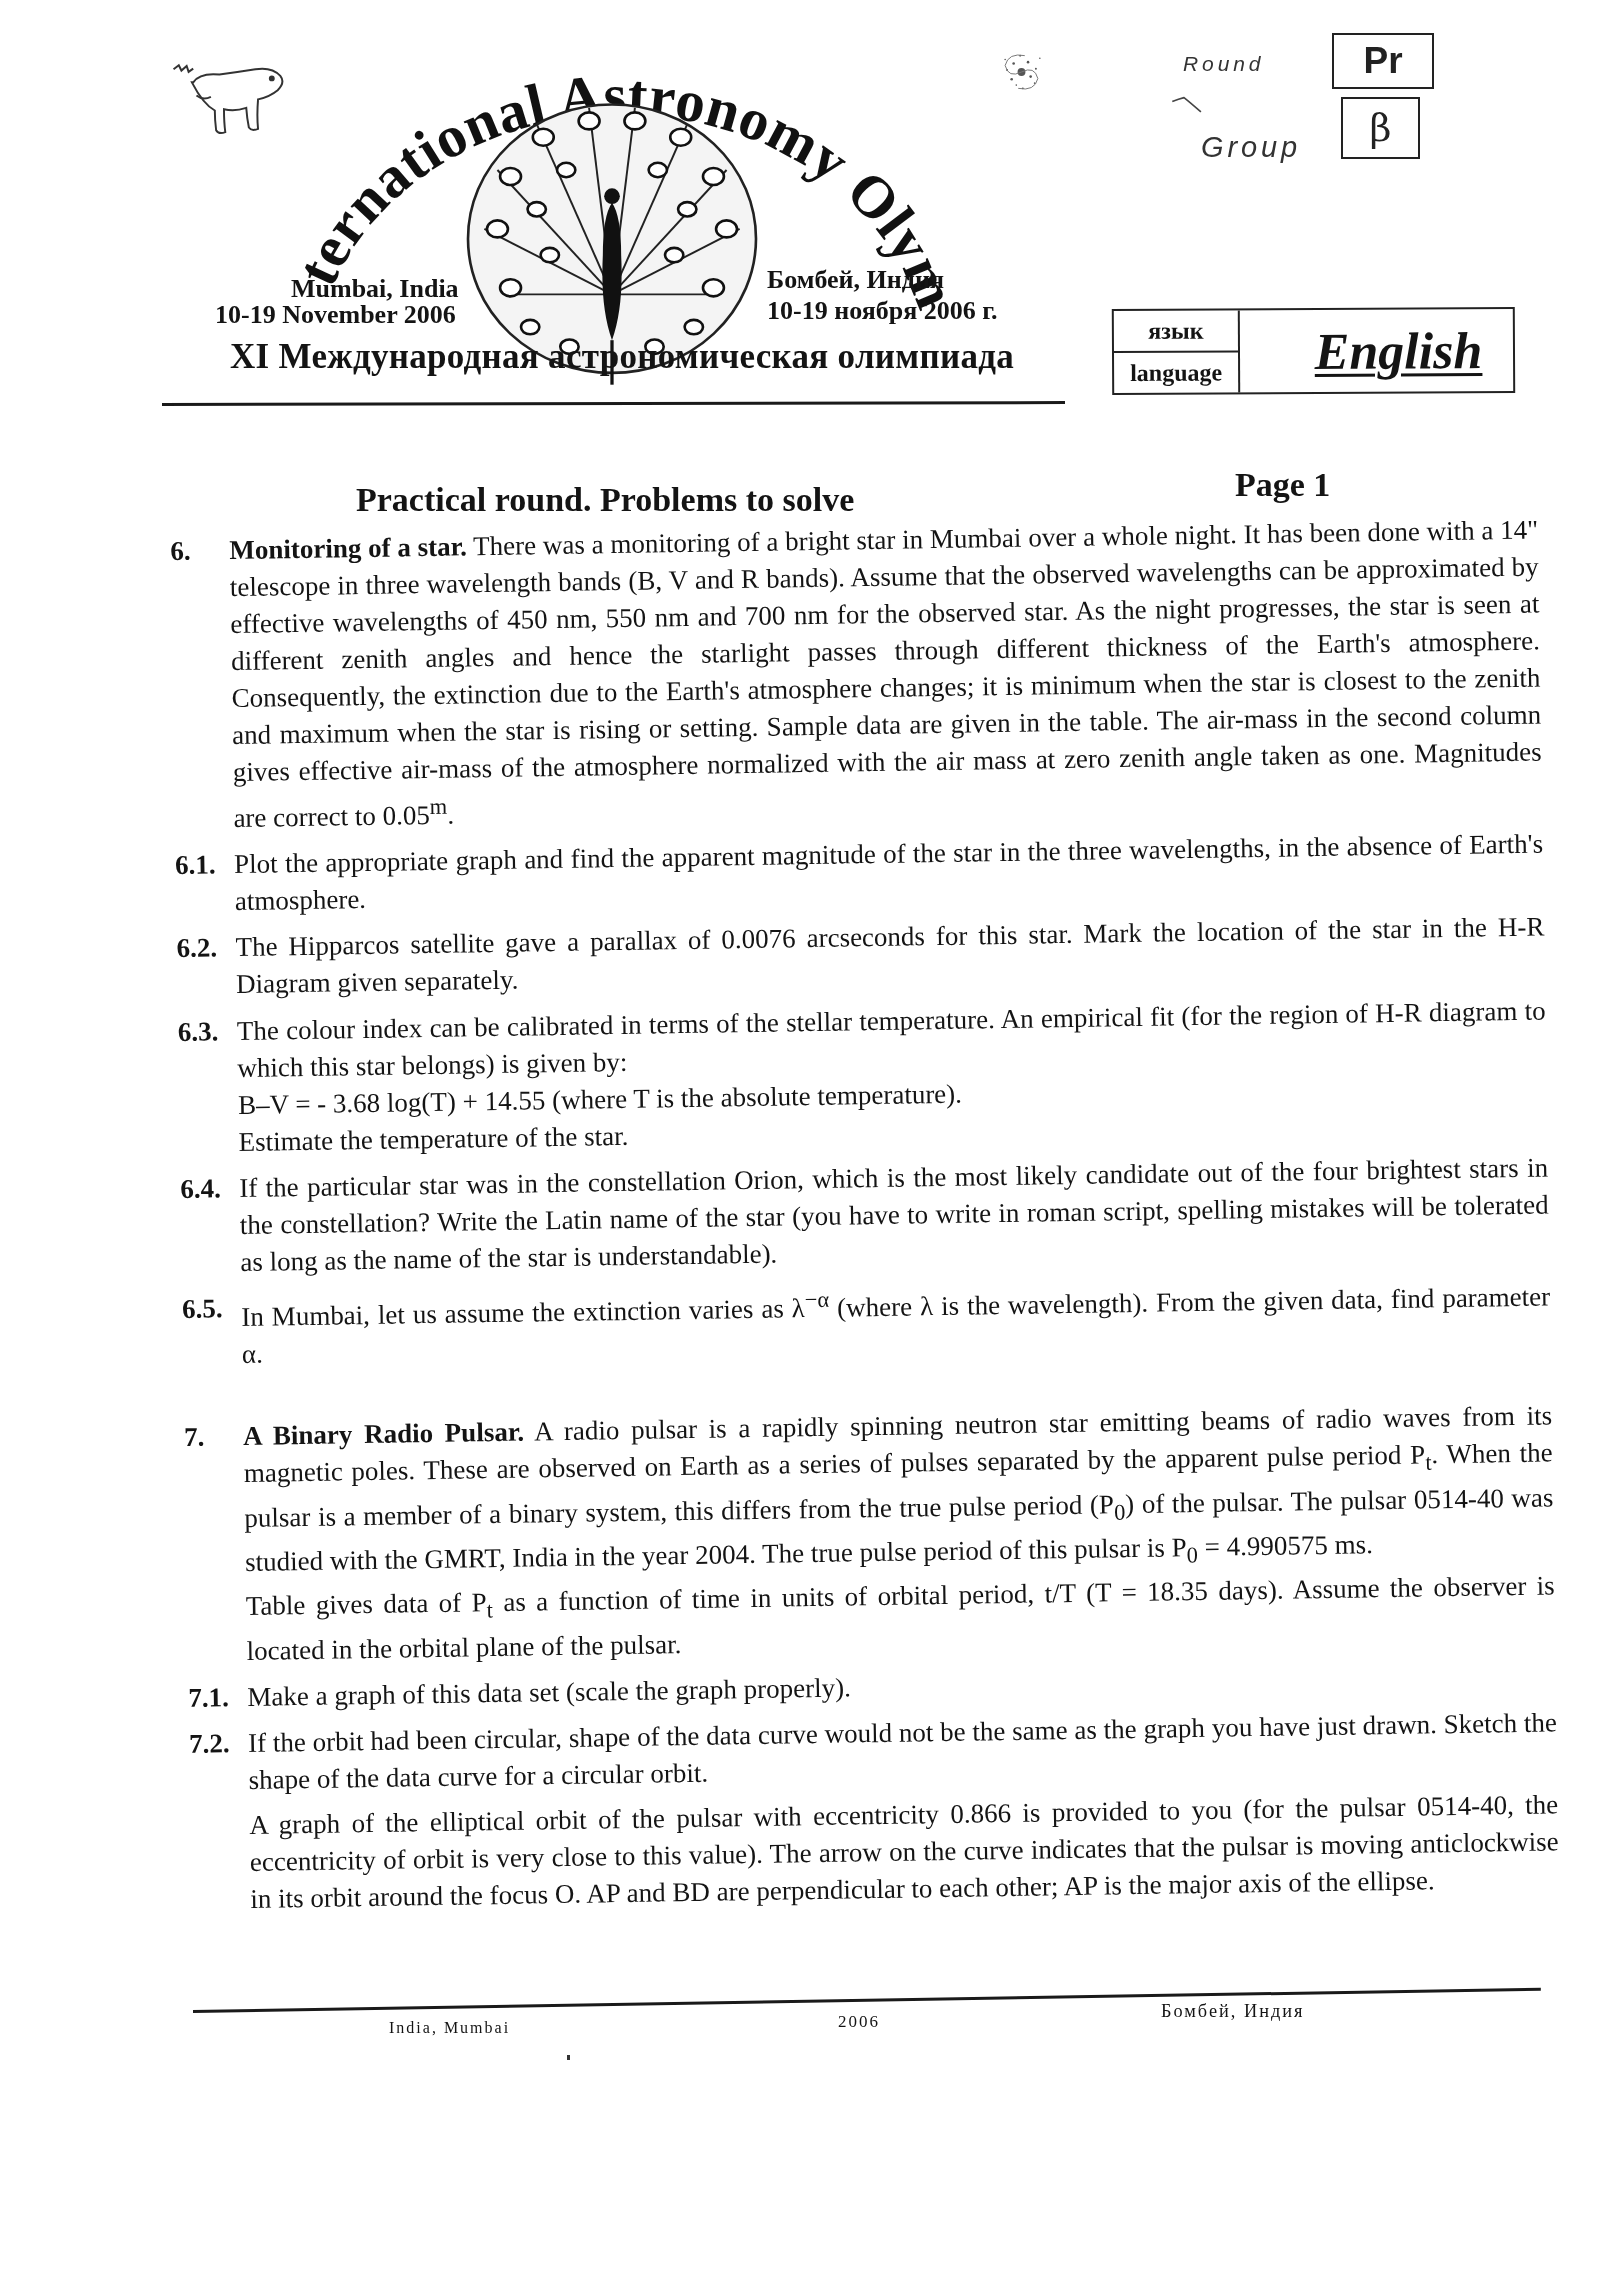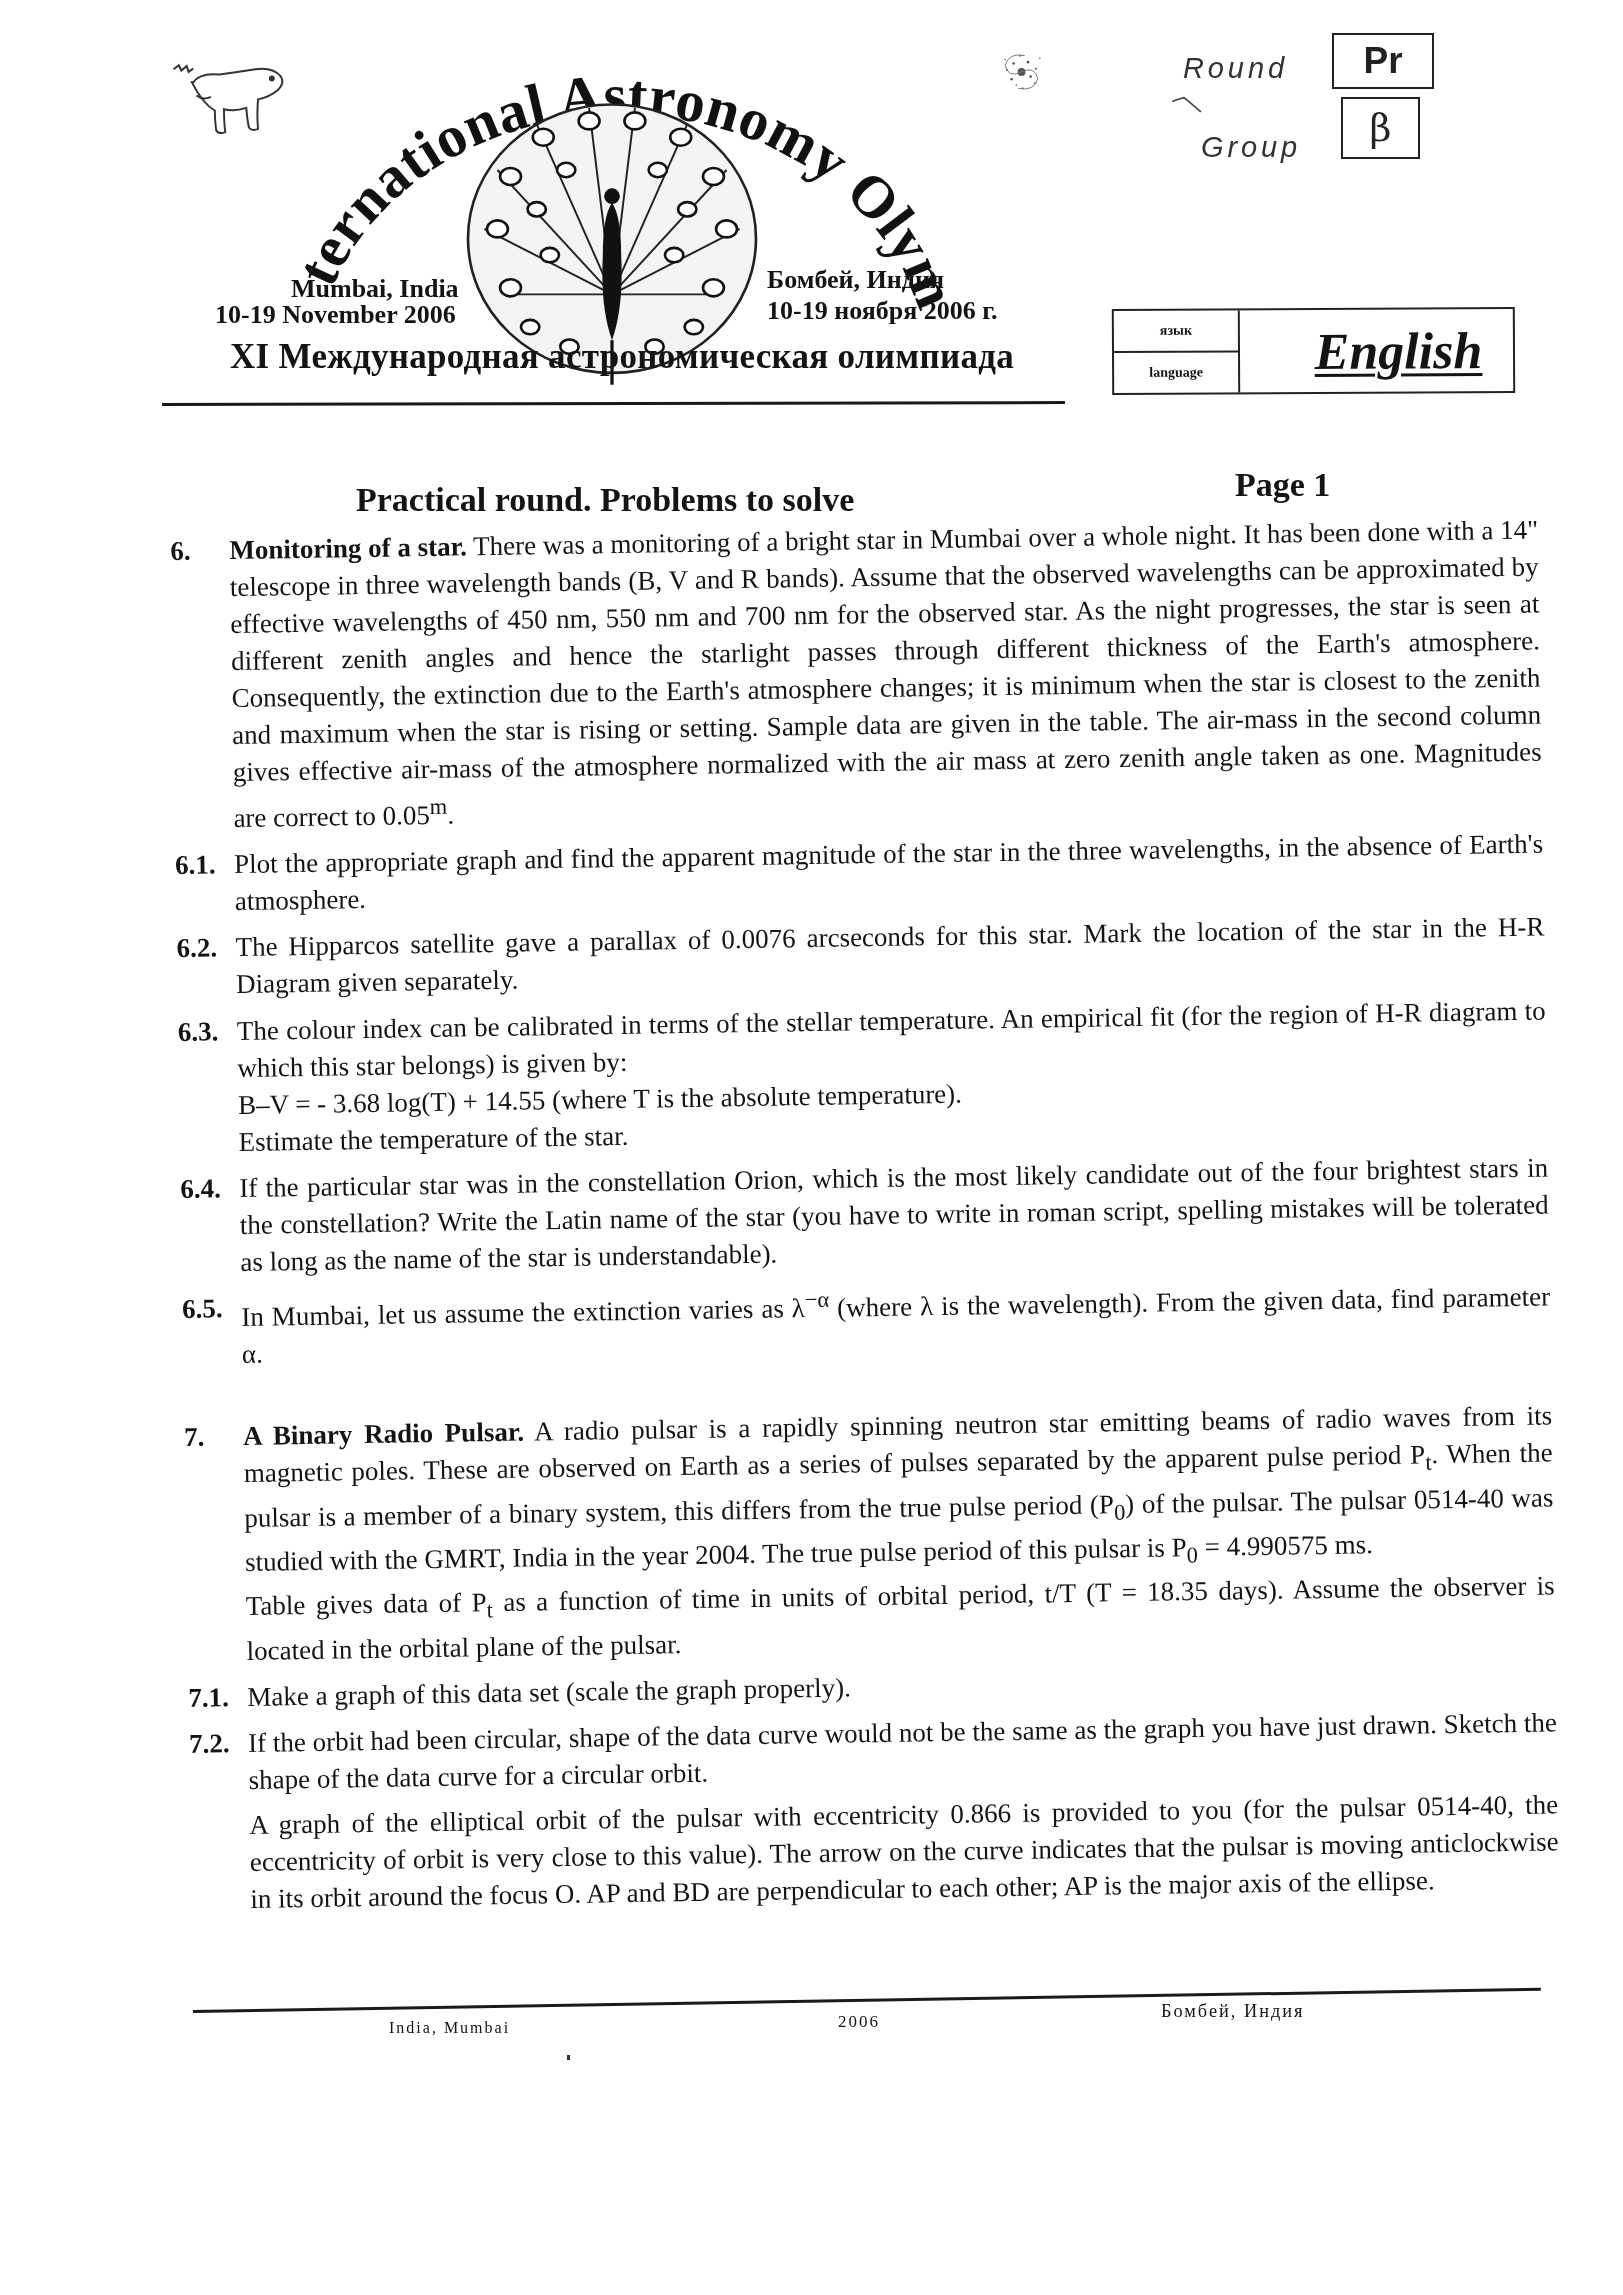--- a/index.html
+++ b/index.html
@@ -15,31 +15,31 @@
   .arc-title text { font-family: "Liberation Serif", serif; font-size: 90px; font-weight: 700; fill: #111; letter-spacing: 1px; }
 
   .loc-en1 { left: 291px; top: 274px; font-size: 26px; font-weight: 700; }
   .loc-en2 { left: 215px; top: 300px; font-size: 26px; font-weight: 700; }
   .loc-ru1 { left: 767px; top: 265px; font-size: 26px; font-weight: 700; }
   .loc-ru2 { left: 767px; top: 296px; font-size: 26px; font-weight: 700; }
   .ru-title { left: 230px; top: 337px; font-size: 35px; font-weight: 700; letter-spacing: 0.3px; }
   .head-rule { left: 162px; top: 402px; width: 903px; height: 3.3px; background: #1a1a1a; transform: rotate(-0.12deg); }
 
   
-  .round-label { left: 1183px; top: 52px; font-family: "Liberation Sans", sans-serif; font-style: italic; font-size: 29px; letter-spacing: 3.9px; color: #333; }
+  .round-label { left: 1183px; top: 52px; font-family: "Liberation Sans", sans-serif; font-style: italic; font-size: 21px; letter-spacing: 3.9px; color: #333; }
   .round-box { left: 1332px; top: 33px; width: 98px; height: 52px; border: 2px solid #222; display: flex; align-items: center; justify-content: center;
                font-family: "Liberation Sans", sans-serif; font-size: 37px; font-weight: 700; color: #222; }
   .group-label { left: 1201px; top: 131px; font-family: "Liberation Sans", sans-serif; font-style: italic; font-size: 29px; letter-spacing: 3.9px; color: #333; }
   .group-box { left: 1341px; top: 97px; width: 75px; height: 58px; border: 2px solid #222; display: flex; align-items: center; justify-content: center;
                font-family: "DejaVu Serif", serif; font-size: 38px; color: #222; }
   .pen-mark { left: 1171px; top: 95px; width: 39px; height: 19.6px; }
 
   .lang-table { left: 1112px; top: 308px; width: 399px; height: 82px; border: 2px solid #222; display: flex; transform: rotate(-0.3deg); }
   .lang-left { width: 124px; border-right: 2px solid #222; display: flex; flex-direction: column; }
-  .lang-cell { flex: 1; display: flex; align-items: center; justify-content: center; font-size: 14px; font-weight: 700; }
+  .lang-cell { flex: 1; display: flex; align-items: center; justify-content: center; font-size: 24px; font-weight: 700; }
   .lang-cell + .lang-cell { border-top: 2px solid #222; }
   .lang-right { flex: 1; display: flex; align-items: center; justify-content: center; }
   .lang-value { font-size: 52px; font-weight: 700; font-style: italic; text-decoration: underline; text-decoration-thickness: 3.3px; text-underline-offset: 5.2px; margin-left: 44px; }
 
   
   .section-title { left: 340px; top: 481px; font-size: 34px; font-weight: 700; margin-left: 16px; }
   .page-label { left: 1235px; top: 466px; font-size: 34px; font-weight: 700; }
 
   .content { left: 170px; top: 533px; width: 1368px; font-size: 27px; line-height: 37px; transform: rotate(-0.9deg); transform-origin: left top; }
   .item { display: flex; margin-bottom: 9.2px; }

